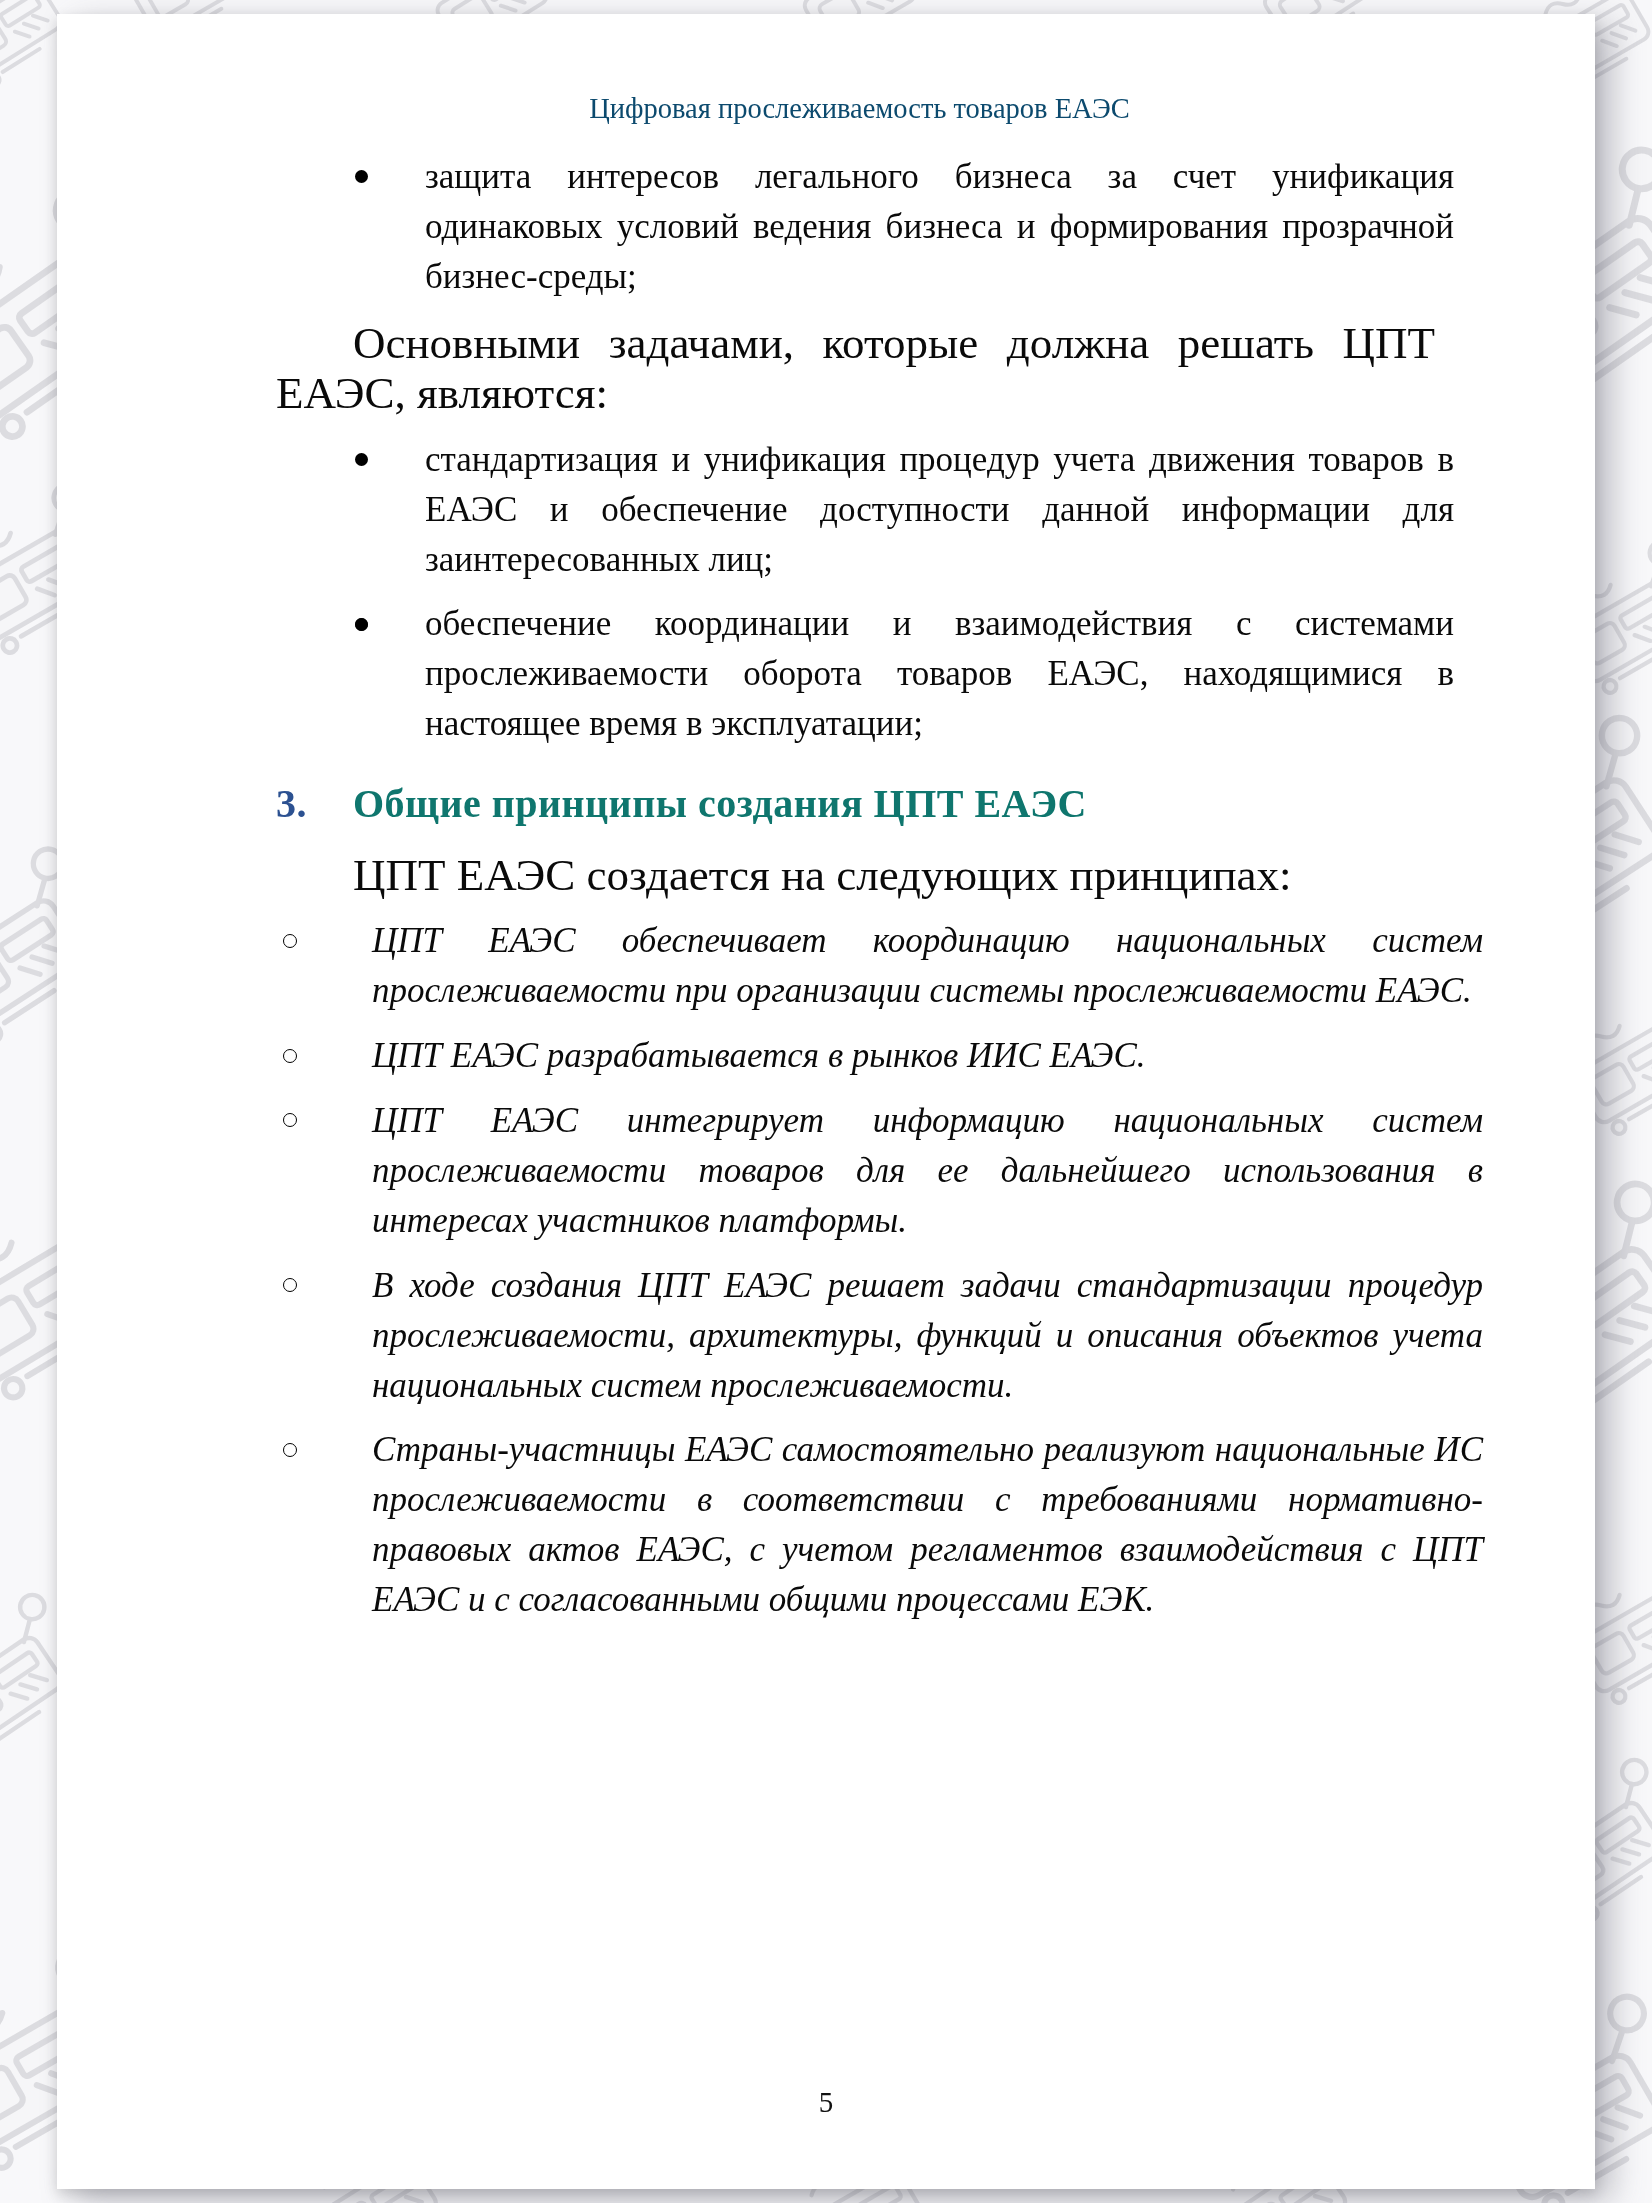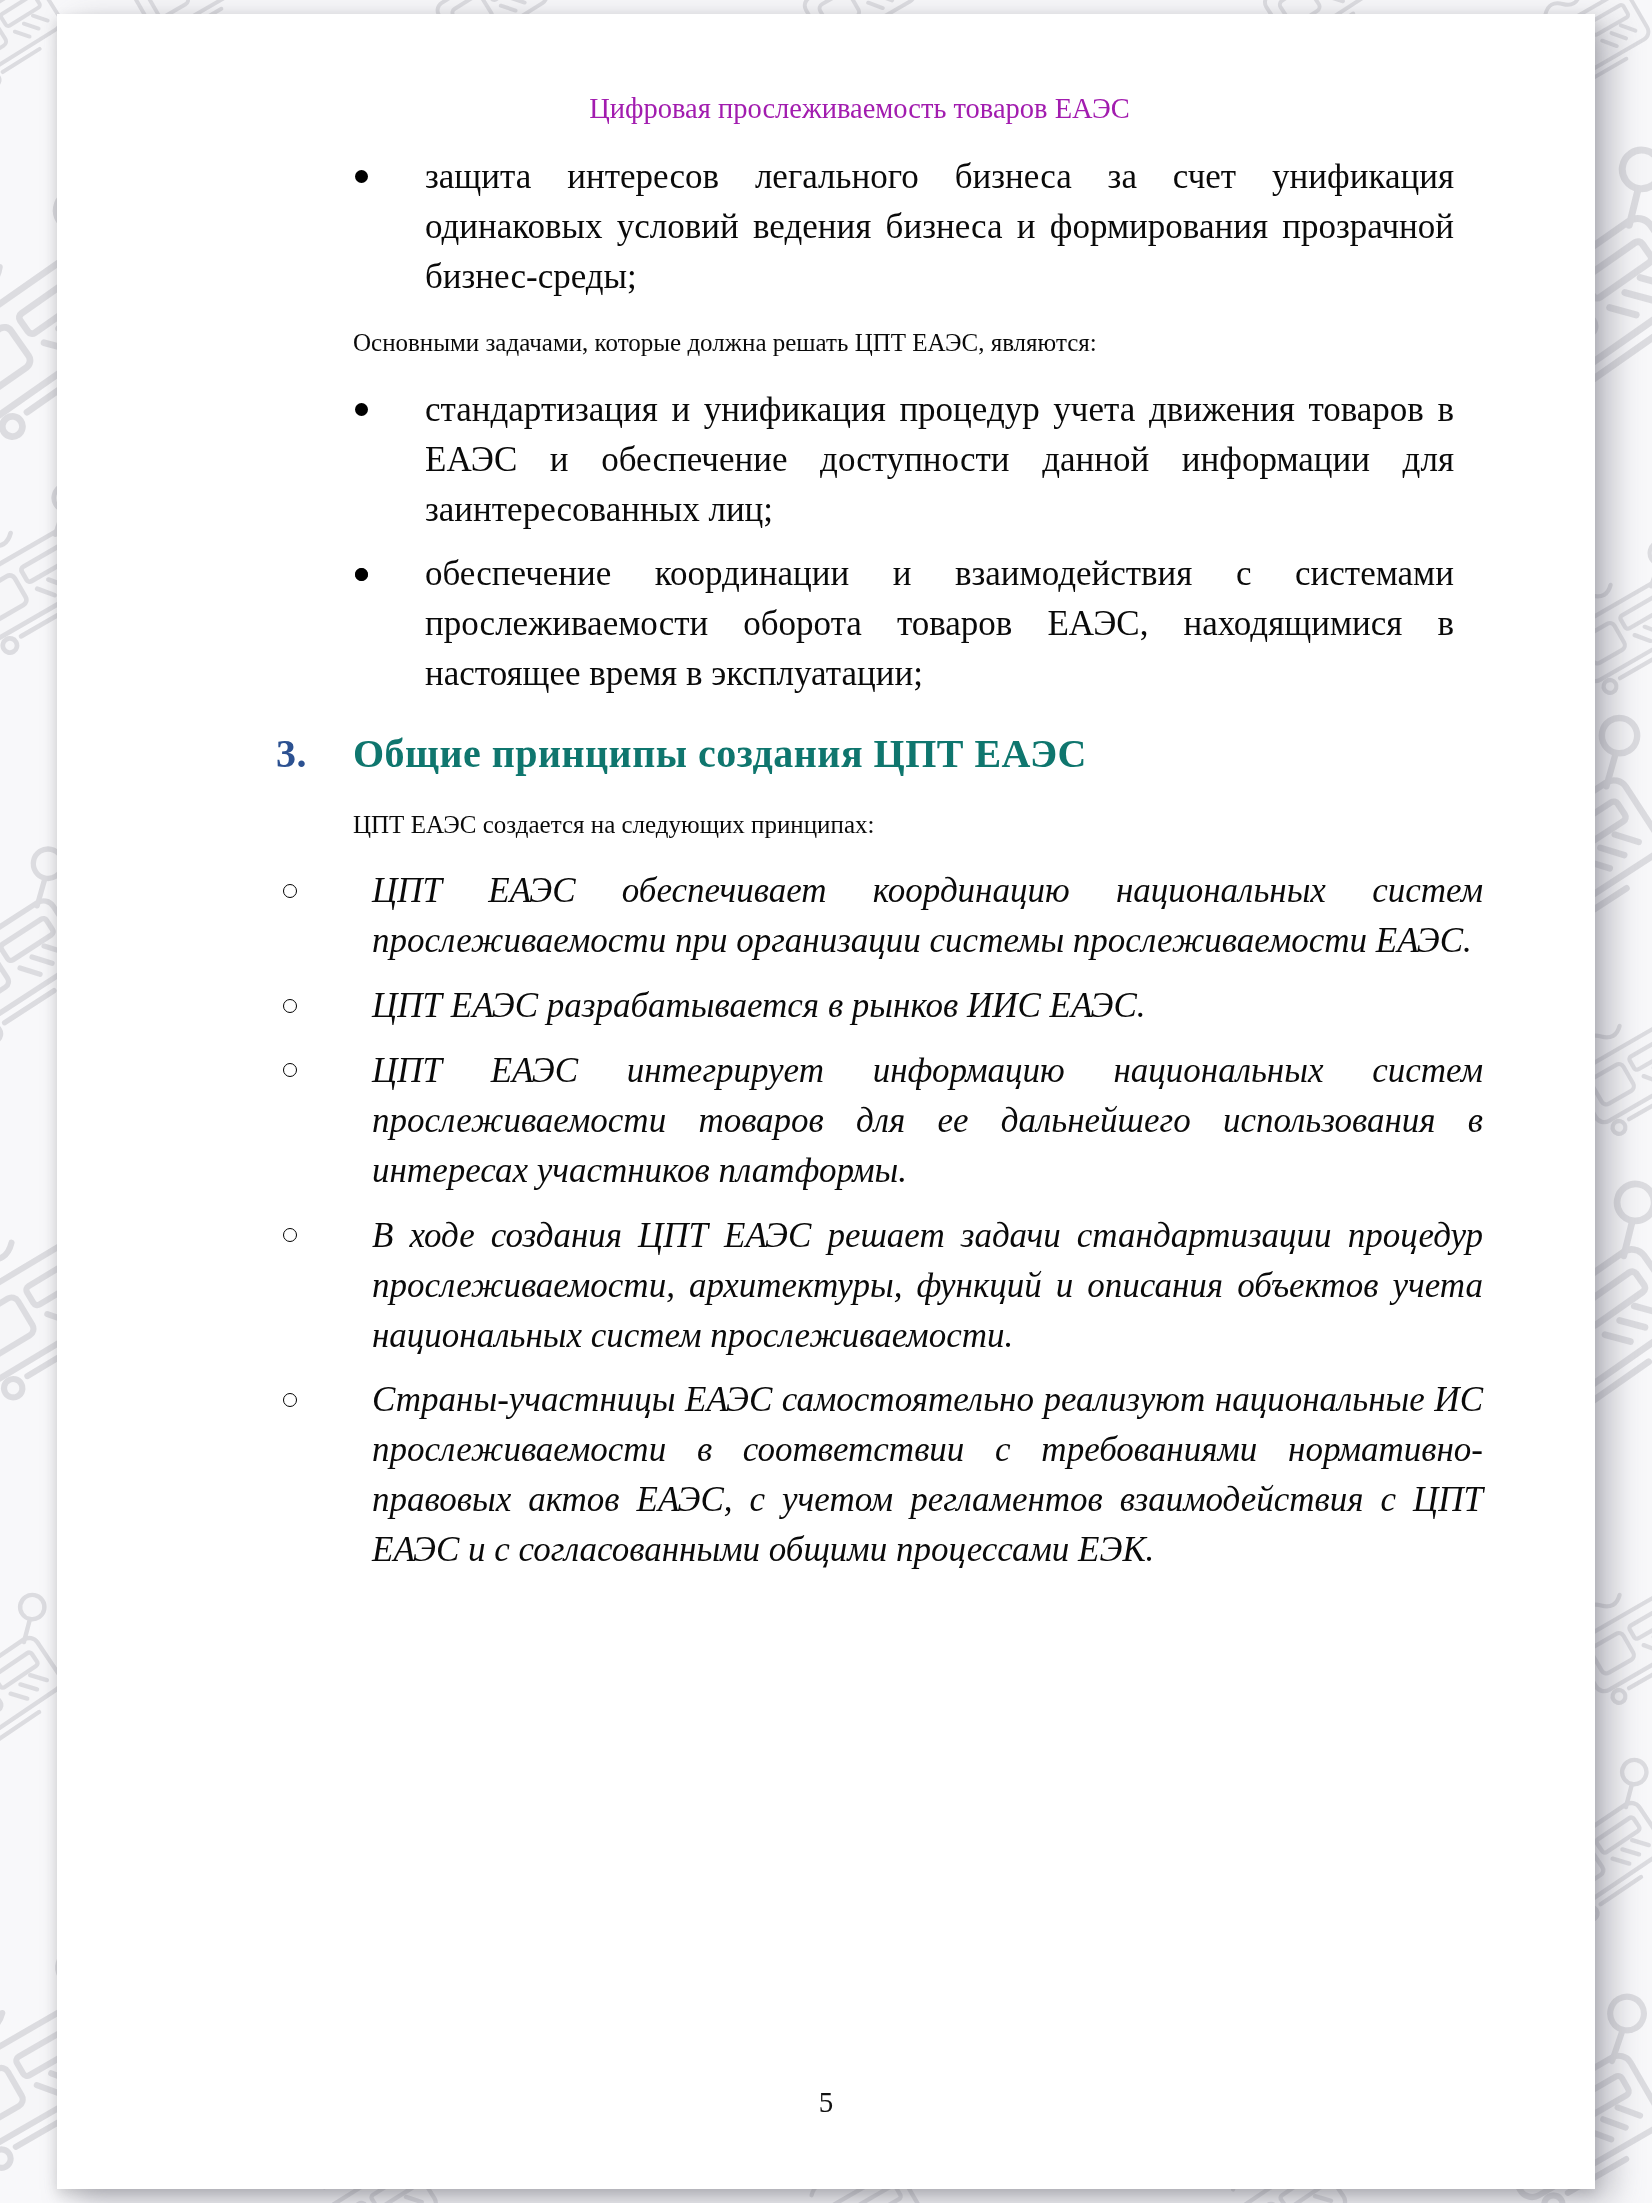--- a/index.html
+++ b/index.html
@@ -12,37 +12,37 @@
   
   .pat { position:absolute; z-index:0; opacity:.9; }
   
   .page {
     position:absolute; z-index:1; left:57px; top:13.8px; width:1538px; height:2175px;
     background:#ffffff;
     box-shadow: 16.5px 11px 31px rgba(95,95,110,.40), 0 4.6px 13px rgba(0,0,0,.16);
   }
   .content { position:relative; padding:75px 152px 0 219px; color:#0a0a0a; }
   .running-header {
-    font-size:28.5px; line-height:39px; text-align:center; margin:0 0 24px 0; color:#a21caf;
+    font-size:28.5px; line-height:39px; text-align:center; margin:0 0 24px 0; color:#0c4a6e;
   }
   .t { font-size:35px; line-height:50px; text-align:justify; color:#0a0a0a; }
   .li { position:relative; margin-top:14.7px; }
   .li.tight { margin-top:0; }
   .disc .t { margin-left:149px; width:1029px; }
   .m-disc {
     position:absolute; left:79px; top:18.4px; width:13px; height:13px;
     background:#000; border-radius:50%;
   }
   .oli .t { margin-left:96px; width:1111px;font-style:italic; }
   .m-circle {
     position:absolute; left:7.3px; top:17.4px; width:12px; height:12px;
     border:1.8px solid #000; border-radius:50%; background:#fff;
   }
   .para {
-    font-size:25px; line-height:50px; margin:16.5px 0; text-indent:77px;
+    font-size:45px; line-height:50px; margin:16.5px 0; text-indent:77px;
     text-align:justify; width:1159px;
   }
   .heading {
     display:flex; margin:27.5px 0 20px 0; font-size:40px; line-height:53px;
     font-weight:bold; letter-spacing:0.5px;
   }
   .h-num { flex:0 0 77px; width:77px; }
   .page-number {
     position:absolute; left:0; right:0; bottom:70px; text-align:center;
     font-size:29px; color:#111;

